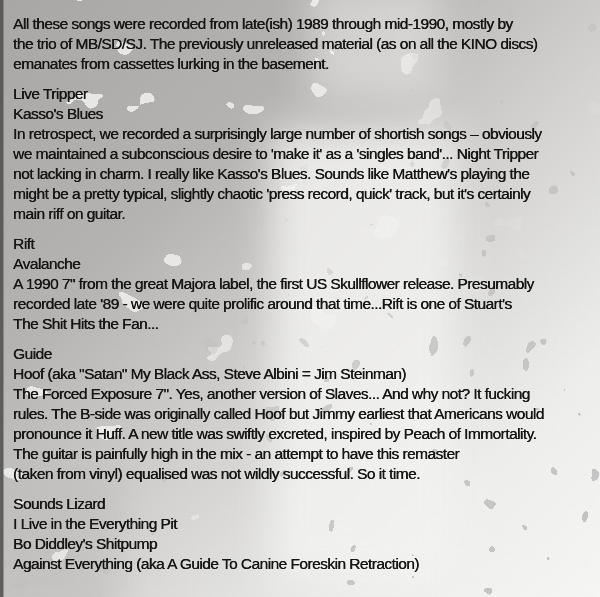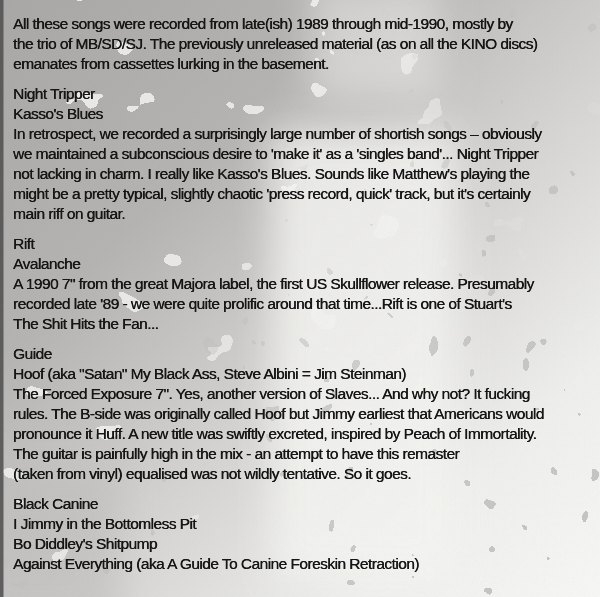--- a/index.html
+++ b/index.html
@@ -123,21 +123,21 @@
     <rect x="0" y="0" width="600" height="597" filter="url(#grain)" opacity="0.5"></rect>
   </svg>
 
   <div class="notes">
       <div class="paragraph">
         <div class="line">All these songs were recorded from late(ish) 1989 through mid-1990, mostly by</div>
         <div class="line">the trio of MB/SD/SJ. The previously unreleased material (as on all the KINO discs)</div>
         <div class="line">emanates from cassettes lurking in the basement.</div>
       </div>
       <div class="paragraph">
-        <div class="line">Night Tripper</div>
+        <div class="line">Live Tripper</div>
         <div class="line">Kasso's Blues</div>
         <div class="line">In retrospect, we recorded a surprisingly large number of shortish songs – obviously</div>
         <div class="line">we maintained a subconscious desire to 'make it' as a 'singles band'... Night Tripper</div>
         <div class="line">not lacking in charm. I really like Kasso's Blues. Sounds like Matthew's playing the</div>
         <div class="line">might be a pretty typical, slightly chaotic 'press record, quick' track, but it's certainly</div>
         <div class="line">main riff on guitar.</div>
       </div>
       <div class="paragraph">
         <div class="line">Rift</div>
         <div class="line">Avalanche</div>
@@ -145,23 +145,23 @@
         <div class="line">recorded late '89 - we were quite prolific around that time...Rift is one of Stuart's</div>
         <div class="line">The Shit Hits the Fan...</div>
       </div>
       <div class="paragraph">
         <div class="line">Guide</div>
         <div class="line">Hoof (aka "Satan" My Black Ass, Steve Albini = Jim Steinman)</div>
         <div class="line">The Forced Exposure 7". Yes, another version of Slaves... And why not? It fucking</div>
         <div class="line">rules. The B-side was originally called Hoof but Jimmy earliest that Americans would</div>
         <div class="line">pronounce it Huff. A new title was swiftly excreted, inspired by Peach of Immortality.</div>
         <div class="line">The guitar is painfully high in the mix - an attempt to have this remaster</div>
-        <div class="line">(taken from vinyl) equalised was not wildly tentative. So it goes.</div>
+        <div class="line">(taken from vinyl) equalised was not wildly successful. So it time.</div>
       </div>
       <div class="paragraph">
-        <div class="line">Black Canine</div>
-        <div class="line">I Jimmy in the Bottomless Pit</div>
+        <div class="line">Sounds Lizard</div>
+        <div class="line">I Live in the Everything Pit</div>
         <div class="line">Bo Diddley's Shitpump</div>
         <div class="line">Against Everything (aka A Guide To Canine Foreskin Retraction)</div>
       </div>
     </div>
 
 </div>
 
 </body></html>

